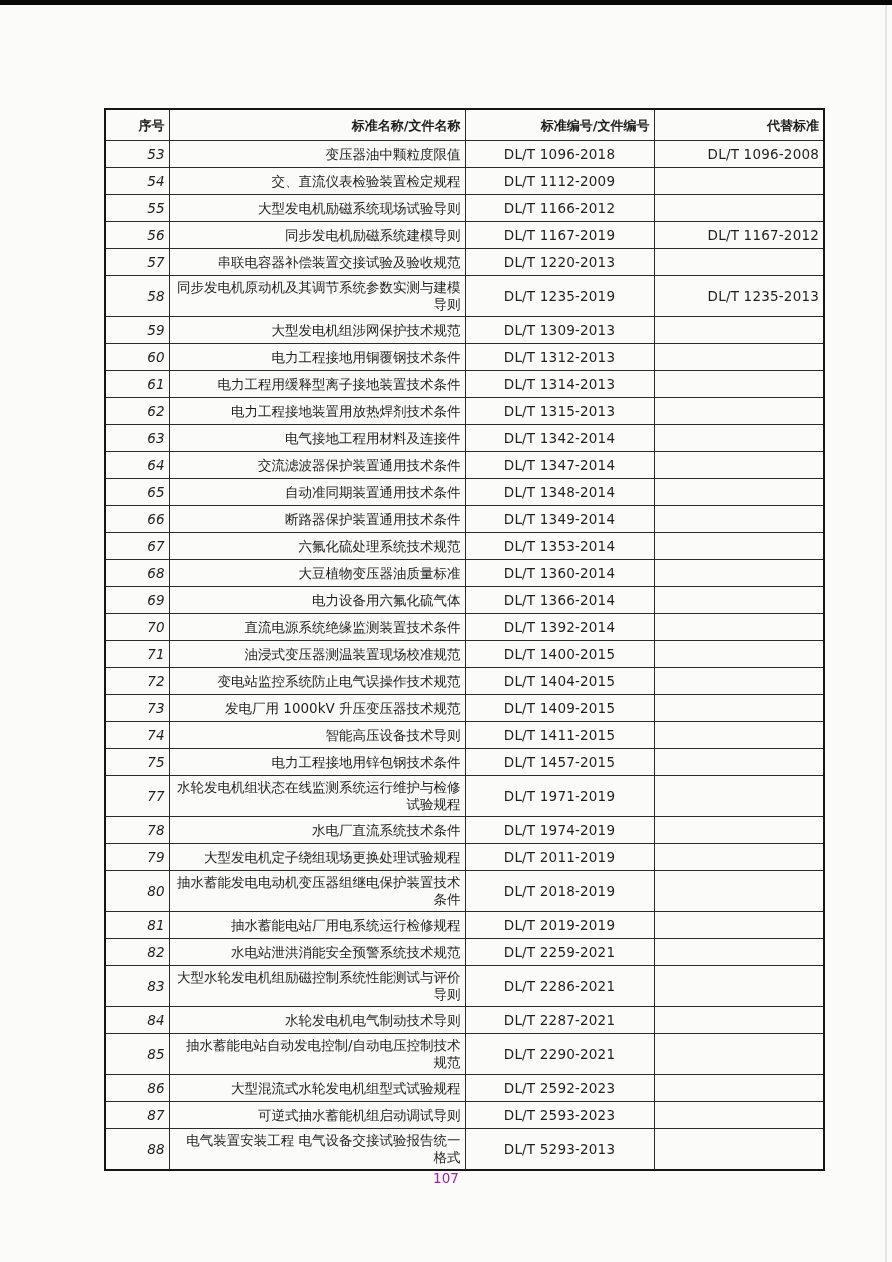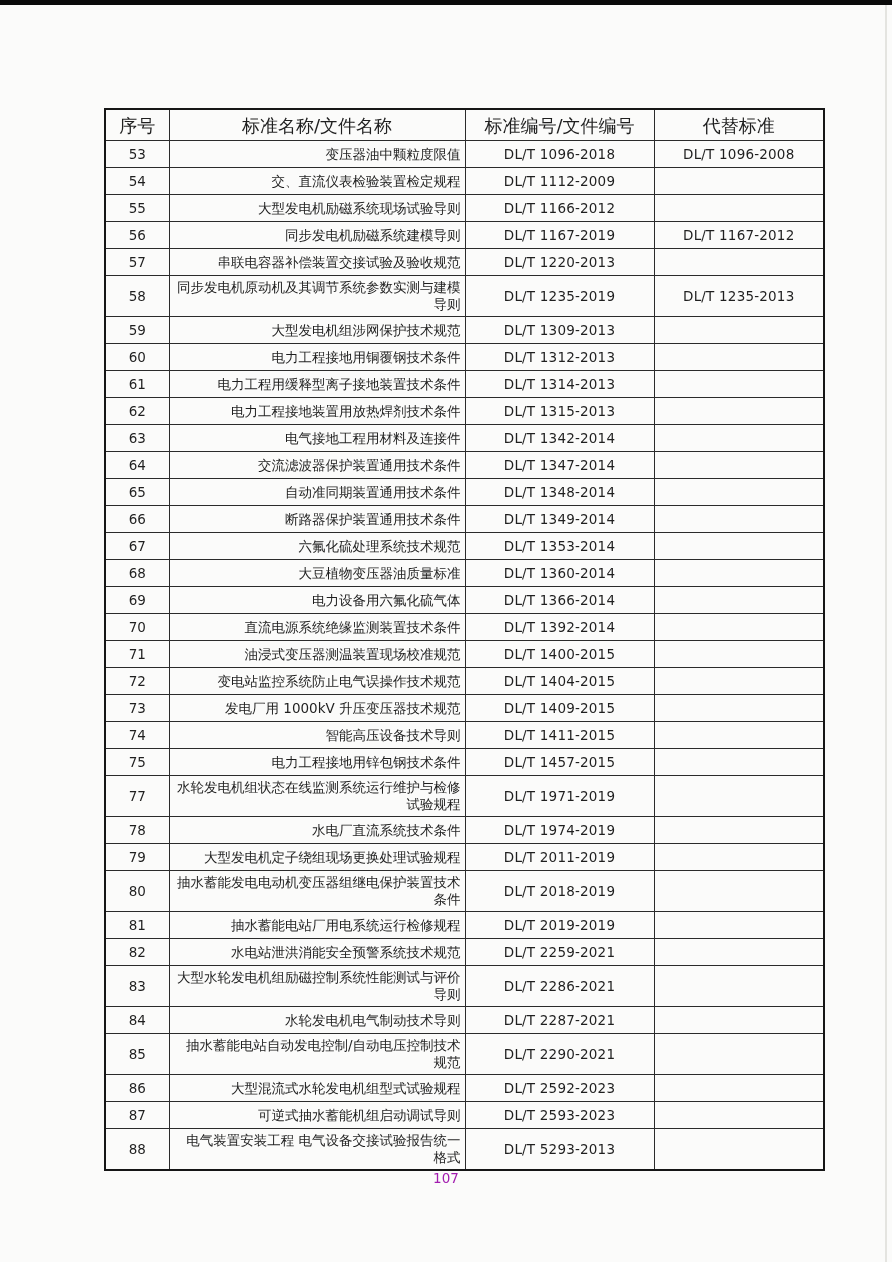--- a/index.html
+++ b/index.html
@@ -34,28 +34,28 @@
     border:1px solid #2b2b2b;
     color:#1f1f1f;
     font-size:13.5px;
     line-height:17px;
     vertical-align:middle;
     padding:3px 4px;
     overflow:hidden;
   }
   table.std thead th{
     height:24px;
-    font-weight:normal;
-    text-align:center;
-    font-size:18px;
-  }
-  td.c-no{ text-align:center; height:20px; font-size:13px;}
+    font-weight:bold;
+    text-align:right;
+    font-size:13px;
+  }
+  td.c-no{ text-align:right; height:20px; font-size:13px;font-style:italic;}
   td.c-name{ text-align:right; padding-left:13px; padding-right:13px;}
   td.c-code{ text-align:center; font-size:13px; letter-spacing:0.2px;}
-  td.c-rep{ text-align:center; font-size:13px; letter-spacing:0.2px;}
+  td.c-rep{ text-align:right; font-size:13px; letter-spacing:0.2px;}
   .page-number{
     position:absolute;left:0;top:1170px;width:892px;
     text-align:center;
     font-size:13.5px;color:#a21caf;
   }
 </style>
 </head>
 <body>
 
 <div class="page">

